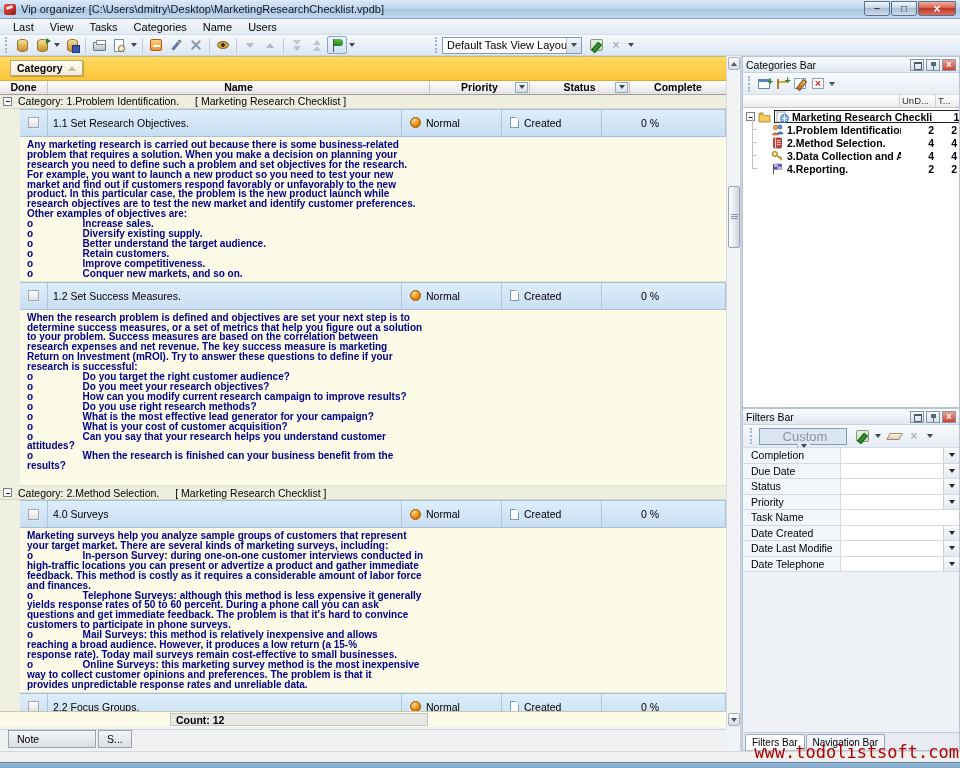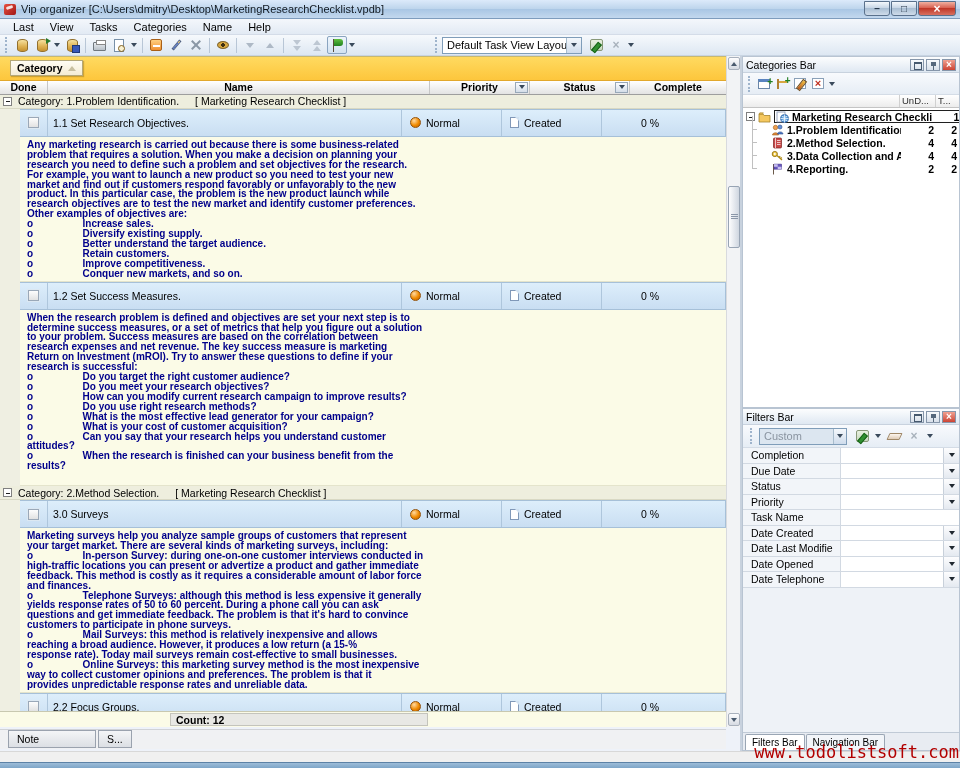--- a/index.html
+++ b/index.html
@@ -141,21 +141,21 @@
   .tree-root-box { flex:1; display:flex; align-items:center; gap:3px; border:1px solid #202020; background:#fff; height:13px; padding-left:1px;}
   .tree-root-box .lbl{ font-weight:bold; flex:1; white-space:nowrap; overflow:hidden;}
   .tree-child { padding-left:28px; position:relative;}
   .tree-child::before{content:""; position:absolute; left:9px; top:-7px; width:1px; height:13px; background:#c0c0c0;}
   .tree-child::after{content:""; position:absolute; left:9px; top:6px; width:5px; height:1px; background:#c0c0c0;}
   .tree-child .lbl{ font-weight:bold; flex:1; white-space:nowrap; overflow:hidden;}
   .ticon { width:13px; height:12px; flex:none;}
 
   
   .f-toolbar { height:23px; display:flex; align-items:center; gap:2px; border-bottom:1px solid #d4dce6; background:linear-gradient(#f8fafd,#e6edf5); padding-left:4px;}
-  .f-combo { width:88px; height:17px; border:1px solid #7f9db9; background:#dce6f0; color:#8a94a0; display:flex; align-items:center; font-size:11px;}
+  .f-combo { width:88px; height:17px; border:1px solid #7f9db9; background:#dce6f0; color:#8a94a0; display:flex; align-items:center; font-size:13px;flex-direction:column;}
   .f-combo .cval{ flex:1; padding-left:4px;}
   .f-combo .cbtn{ width:13px; height:100%; border-left:1px solid #a8bccc; background:linear-gradient(#f4f8fc,#cfdcec); display:flex;align-items:center;justify-content:center;}
   .f-rows { background:#eef2f7;}
   .f-row { height:15.5px; display:flex; border-bottom:1px solid #d2d9e2;}
   .f-label { width:98px; background:#f2f5f9; border-right:1px solid #d2d9e2; font-size:10.5px; display:flex; align-items:center; padding-left:8px; white-space:nowrap; overflow:hidden;}
   .f-value { flex:1; background:#fff;}
   .f-dd { width:16px; background:linear-gradient(#fdfdfe,#e4e9f0); border-left:1px solid #c8d0da; display:flex; align-items:center; justify-content:center;}
   .f-dd .fcaret{width:0;height:0;border-left:3.5px solid transparent;border-right:3.5px solid transparent;border-top:4.5px solid #202830;}
   .f-fill { flex:1; background:#eef2f7;}
   .side-tabs { height:18px; display:flex; background:#e8ecf2; border-top:1px solid #c0cad6; padding-left:2px; align-items:flex-end;}
@@ -184,21 +184,21 @@
       <div class="win-btn close"></div>
     </div>
   </div>
 
   <div class="menubar">
     <div class="menu-item">Last</div>
     <div class="menu-item">View</div>
     <div class="menu-item">Tasks</div>
     <div class="menu-item">Categories</div>
     <div class="menu-item">Name</div>
-    <div class="menu-item">Help</div>
+    <div class="menu-item">Users</div>
   </div>
 
   <div class="toolbar">
     <div class="grip"></div>
     <div class="tbtn">
         <div class="ic-cyl"></div>
       </div>
     <div class="tbtn">
         <div class="ic-cyl open"></div>
       </div>
@@ -363,21 +363,21 @@
 
       <div class="catrow">
         <div class="expander"></div>
         <span>Category: 2.Method Selection.</span>
         <span class="cat-book">[ Marketing Research Checklist ]</span>
       </div>
       <div class="trow">
         <div class="tc tc-check">
             <div class="checkbox"></div>
           </div>
-        <div class="tc tc-name">3.0 Surveys</div>
+        <div class="tc tc-name">4.0 Surveys</div>
         <div class="tc tc-pri">
             <div class="pri-ball"></div>
             <span>Normal</span>
           </div>
         <div class="tc tc-status">
             <div class="page-icon"></div>
             <span>Created</span>
           </div>
         <div class="tc tc-comp">0 %</div>
       </div>
@@ -594,27 +594,20 @@
             </div>
         </div>
         <div class="f-row">
           <div class="f-label">Date Last Modifie</div>
           <div class="f-value"></div>
           <div class="f-dd">
               <div class="fcaret"></div>
             </div>
         </div>
         <div class="f-row">
-          <div class="f-label">Date Opened</div>
-          <div class="f-value"></div>
-          <div class="f-dd">
-              <div class="fcaret"></div>
-            </div>
-        </div>
-        <div class="f-row">
           <div class="f-label">Date Telephone</div>
           <div class="f-value"></div>
           <div class="f-dd">
               <div class="fcaret"></div>
             </div>
         </div>
       </div>
       <div class="f-fill"></div>
       <div class="side-tabs">
         <div class="side-tab active">Filters Bar</div>

